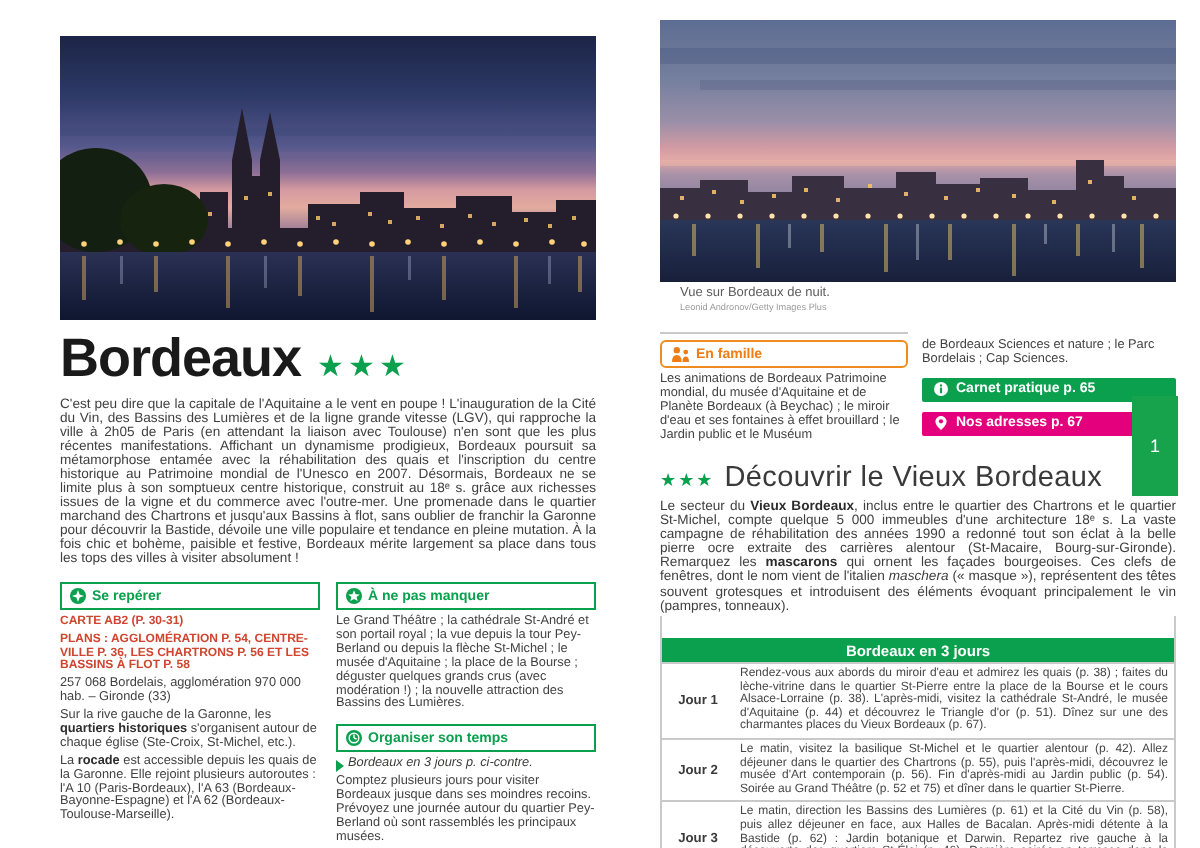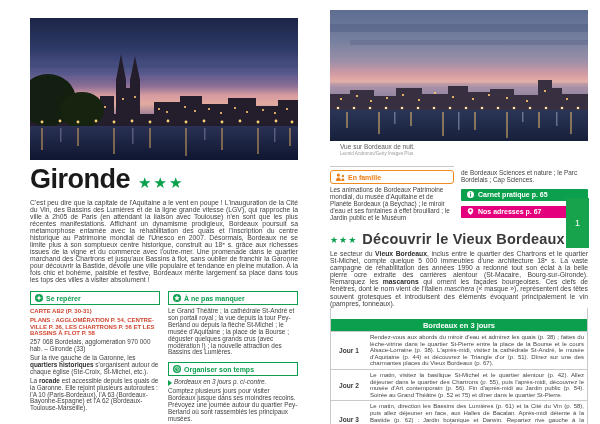--- a/index.html
+++ b/index.html
@@ -51,21 +51,21 @@
        height:12px;padding:0 6px;border-radius:1px;margin-top:5px;width:100%;box-sizing:border-box;}
   .btn-green{background:#0ba04e;}
   .btn-pink{background:#e4007c;}
   .btn .bicon{width:7px;height:7px;flex:0 0 7px;}
 
   .chapter-tab{position:absolute;left:566px;top:198px;width:23px;height:50px;background:#17a24c;
        color:#fff;font-size:9px;display:flex;align-items:center;justify-content:center;}
 
   .section-row{position:absolute;top:231px;left:0;display:flex;align-items:center;gap:5px;}
   .stars-sm{color:#0ba04e;font-size:9px;letter-spacing:1px;margin-top:2px;}
-  .section-row h2{margin:0;font-size:14.5px;font-weight:700;color:#3a3a3a;letter-spacing:0.2px;}
+  .section-row h2{margin:0;font-size:14.5px;font-weight:400;color:#3a3a3a;letter-spacing:0.2px;}
 
   .rbody{position:absolute;top:250px;left:0;width:258px;margin:0;font-size:6.8px;line-height:7.1px;
          text-align:justify;color:#3f3f3f;}
   .rbody b{font-weight:bold;color:#2c2c2c;}
   .rbody i{font-style:italic;}
 
   
   .itin{position:absolute;top:308px;left:0;width:258px;border:1px solid #c9c9c9;border-top:none;box-sizing:border-box;}
   .itin-header{background:#0ba04e;color:#fff;font-weight:bold;font-size:7.5px;height:12px;
        display:flex;align-items:center;justify-content:center;margin-top:11px;}
@@ -153,21 +153,21 @@
         <g opacity="0.3" fill="#cfd4e8">
           <rect x="30" y="110" width="1.5" height="14"></rect>
             <rect x="102" y="110" width="1.5" height="16"></rect>
           <rect x="174" y="110" width="1.5" height="12"></rect>
             <rect x="244" y="110" width="1.5" height="14"></rect>
         </g>
       </svg>
     </div>
 
     <div class="title-row">
-      <h1>Gironde</h1>
+      <h1>Bordeaux</h1>
       <span class="stars-lg">★★★</span>
     </div>
 
     <p class="intro">C'est peu dire que la capitale de l'Aquitaine a le vent en poupe ! L'inauguration de la Cité du Vin, des Bassins des Lumières et de la ligne grande vitesse (LGV), qui rapproche la ville à 2h05 de Paris (en attendant la liaison avec Toulouse) n'en sont que les plus récentes manifestations. Affichant un dynamisme prodigieux, Bordeaux poursuit sa métamorphose entamée avec la réhabilitation des quais et l'inscription du centre historique au Patrimoine mondial de l'Unesco en 2007. Désormais, Bordeaux ne se limite plus à son somptueux centre historique, construit au 18ᵉ s. grâce aux richesses issues de la vigne et du commerce avec l'outre-mer. Une promenade dans le quartier marchand des Chartrons et jusqu'aux Bassins à flot, sans oublier de franchir la Garonne pour découvrir la Bastide, dévoile une ville populaire et tendance en pleine mutation. À la fois chic et bohème, paisible et festive, Bordeaux mérite largement sa place dans tous les tops des villes à visiter absolument !</p>
 
     <div class="cols">
       <div class="col">
         <div class="gbox">
           <svg class="gdisc" viewBox="0 0 10 10">
             <circle cx="5" cy="5" r="5" fill="#0ba04e"></circle>

